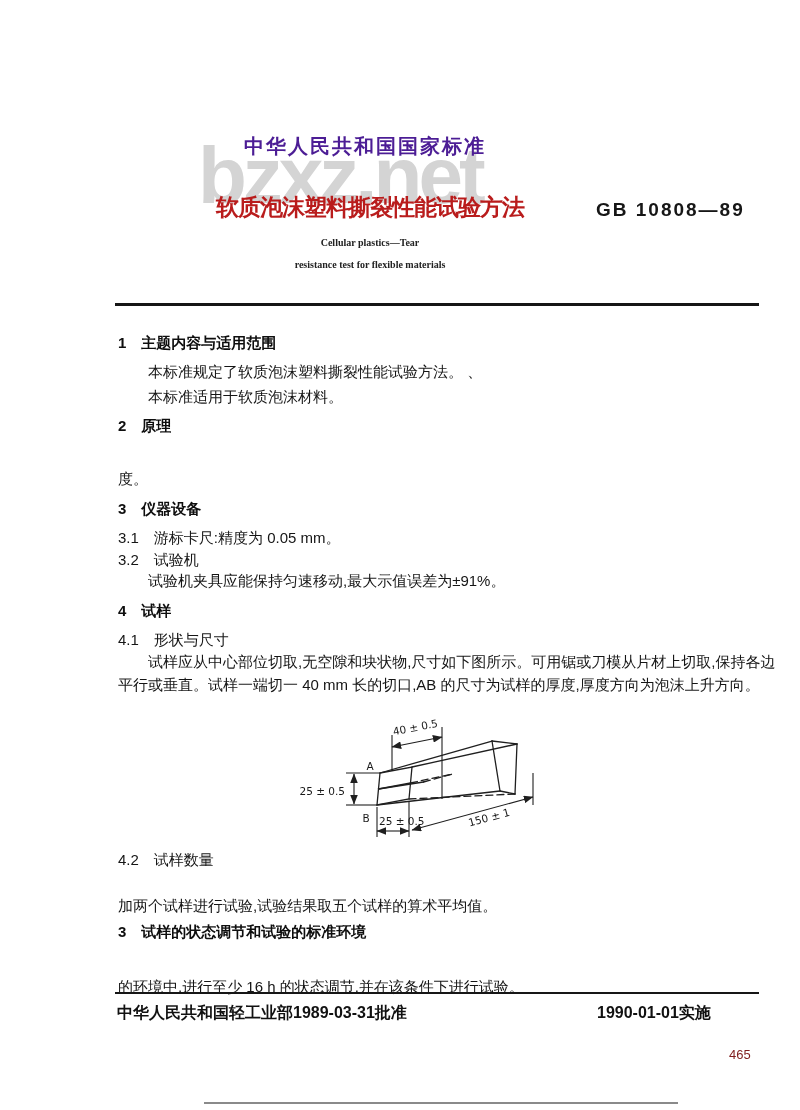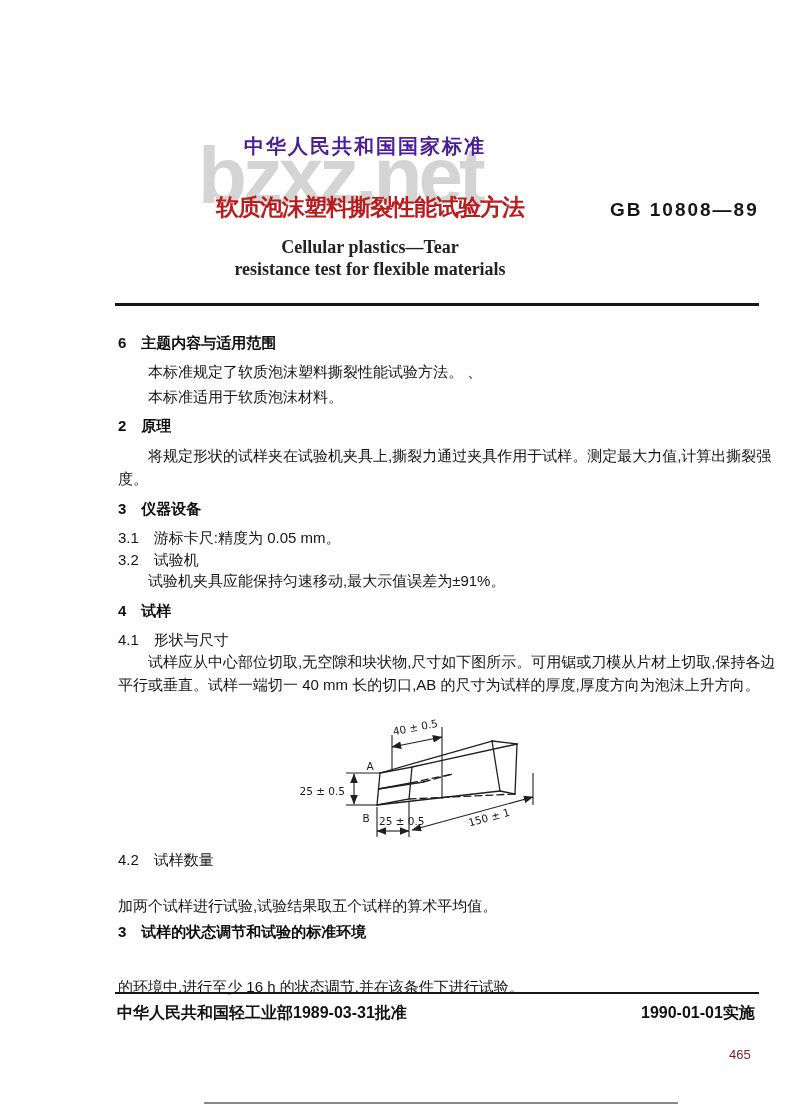--- a/index.html
+++ b/index.html
@@ -10,36 +10,36 @@
   .abs{position:absolute;white-space:nowrap;}
   
   #wm{
     left:198px;top:136px;font-size:80px;font-weight:bold;letter-spacing:-4px;
     color:#d4d4d4;line-height:1;z-index:1;
   }
   .hdr{z-index:2;}
   #std-label{left:160px;top:133px;width:410px;text-align:center;
     font-size:20px;font-weight:bold;letter-spacing:2px;color:#4c1d95;}
   #title-zh{left:216px;top:192px;font-size:23px;font-weight:bold;letter-spacing:-1px;color:#b91c1c;}
-  #std-code{left:610px;top:199px;font-size:19px;font-weight:bold;letter-spacing:2px;color:#161616;}
+  #std-code{left:596px;top:199px;font-size:19px;font-weight:bold;letter-spacing:2px;color:#161616;}
   #title-en1,#title-en2{left:220px;width:300px;text-align:center;
-    font-family:"Liberation Serif",serif;font-size:18px;font-weight:bold;color:#222;}
+    font-family:"Liberation Serif",serif;font-size:10px;font-weight:bold;color:#222;}
   #title-en1{top:237px;}
   #title-en2{top:259px;}
   .rule{position:absolute;background:#161616;}
   #rule-top{left:115px;top:303px;width:644px;height:3px;}
   #rule-foot{left:115px;top:992px;width:644px;height:2px;}
   #bottom-line{left:204px;top:1102px;width:474px;height:2px;background:#8a8a8a;}
   .bodyline{font-size:15px;line-height:17px;color:#151515;}
   .h{font-weight:bold;color:#0e0e0e;}
   .m0{left:118px;}
   .ind{left:148px;}
   #figure-wrap{left:300px;top:705px;width:250px;height:146px;z-index:2;}
   #approval{left:117px;top:1003px;font-size:16px;font-weight:bold;color:#111;text-align:right;}
-  #impl{left:597px;top:1003px;font-size:16px;font-weight:bold;color:#111;margin-left:44px;}
+  #impl{left:597px;top:1003px;font-size:16px;font-weight:bold;color:#111;}
   #pageno{left:729px;top:1047px;font-size:13px;color:#7f1d1d;}
   svg text{font-family:"DejaVu Sans",sans-serif;font-size:10.5px;fill:#1a1a1a;}
   svg .ln{stroke:#1f1f1f;stroke-width:1.3;fill:none;stroke-linecap:round;}
   svg .dash{stroke-dasharray:7 4;}
   svg .dim{stroke:#1f1f1f;stroke-width:1.1;fill:none;}
 </style>
 </head>
 <body>
 
 <div id="page">
@@ -47,26 +47,25 @@
   <div id="wm" class="abs">bzxz.net</div>
 
   <div id="std-label" class="abs hdr">中华人民共和国国家标准</div>
   <div id="title-zh" class="abs hdr">软质泡沫塑料撕裂性能试验方法</div>
   <div id="std-code" class="abs hdr">GB 10808—89</div>
   <div id="title-en1" class="abs hdr">Cellular plastics—Tear</div>
   <div id="title-en2" class="abs hdr">resistance test for flexible materials</div>
 
   <div id="rule-top" class="rule"></div>
 
-  <div class="abs bodyline h m0" style="top:334px">6　主题内容与适用范围</div>
+  <div class="abs bodyline h m0" style="top:334px">1　主题内容与适用范围</div>
   <div class="abs bodyline ind" style="top:363px">本标准规定了软质泡沫塑料撕裂性能试验方法。 、</div>
   <div class="abs bodyline ind" style="top:388px">本标准适用于软质泡沫材料。</div>
 
   <div class="abs bodyline h m0" style="top:417px">2　原理</div>
-  <div class="abs bodyline ind" style="top:447px">将规定形状的试样夹在试验机夹具上,撕裂力通过夹具作用于试样。测定最大力值,计算出撕裂强</div>
   <div class="abs bodyline m0" style="top:470px">度。</div>
 
   <div class="abs bodyline h m0" style="top:500px">3　仪器设备</div>
   <div class="abs bodyline m0" style="top:529px">3.1　游标卡尺:精度为 0.05 mm。</div>
   <div class="abs bodyline m0" style="top:551px">3.2　试验机</div>
   <div class="abs bodyline ind" style="top:572px">试验机夹具应能保持匀速移动,最大示值误差为±91%。</div>
 
   <div class="abs bodyline h m0" style="top:602px">4　试样</div>
   <div class="abs bodyline m0" style="top:631px">4.1　形状与尺寸</div>
   <div class="abs bodyline ind" style="top:653px">试样应从中心部位切取,无空隙和块状物,尺寸如下图所示。可用锯或刀模从片材上切取,保持各边</div>

